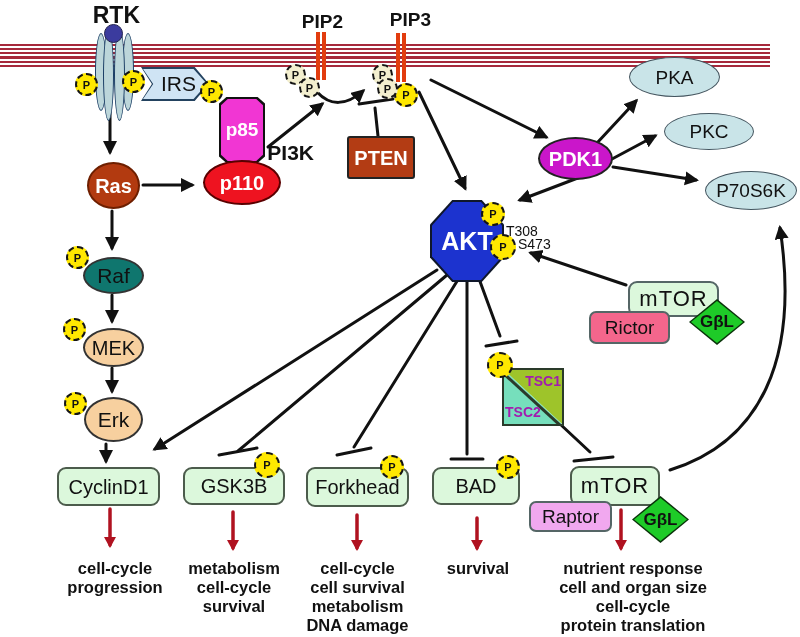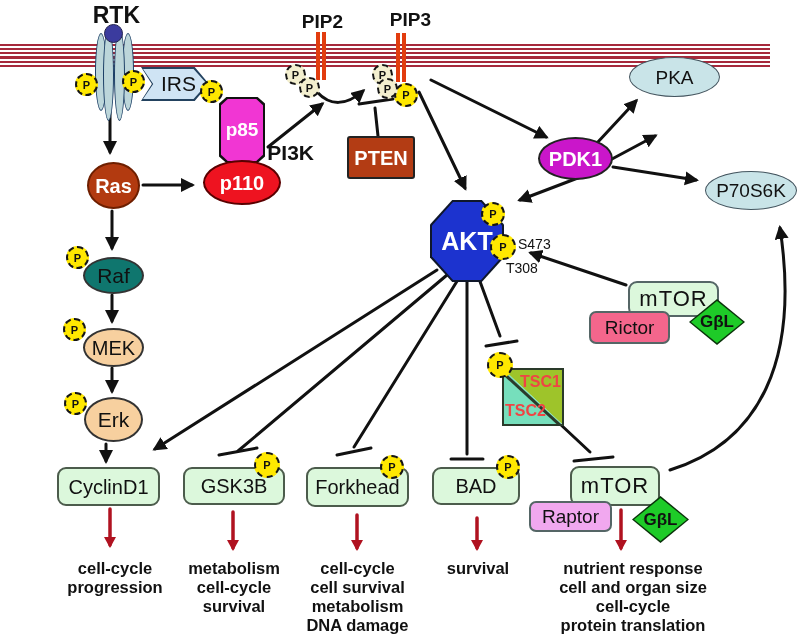--- a/index.html
+++ b/index.html
@@ -32,21 +32,21 @@
   .diam{clip-path:polygon(50% 0,100% 50%,50% 100%,0 50%);}
   .irsShape{clip-path:polygon(0 0,79% 0,100% 50%,79% 100%,0 100%,16% 50%);}
   .p85Shape{clip-path:polygon(16% 0,84% 0,100% 10%,100% 90%,84% 100%,16% 100%,0 90%,0 10%);}
   
   .tsc{position:absolute;border:2px solid #2a3a2a;box-sizing:border-box;overflow:hidden;background:#fff;}
   .tri{position:absolute;inset:0;}
   .tsc1{clip-path:polygon(0 0,100% 0,100% 100%);background:#9ec42a;}
   .tsc2{clip-path:polygon(0 0,100% 100%,0 100%);background:#76dfbc;}
   .tscDiag{position:absolute;left:-2px;top:0;width:86px;height:3px;background:#2a3a2a;
     transform-origin:0 0;transform:rotate(42.5deg);}
-  .tscLbl{position:absolute;font-size:16px;font-weight:bold;color:#ef4444;}
+  .tscLbl{position:absolute;font-size:14px;font-weight:bold;color:#a21caf;}
   
   .outcome{position:absolute;text-align:center;font-weight:bold;font-size:16.5px;line-height:19px;color:#111;}
   .small{font-size:14px;font-weight:400;}
 </style>
 </head>
 <body>
 
 <div class="canvas">
 
   <div class="membrane"></div>
@@ -126,26 +126,27 @@
 
   <div class="box whitetx" style="left:347px;top:136px;width:68px;height:43px;background:#b33c14;border-color:#222;border-radius:3px;font-size:20px;">PTEN</div>
 
   <div class="ell whitetx" style="left:87px;top:162px;width:53px;height:47px;background:#b23a10;border-color:#6e1f00;font-size:20px;">Ras</div>
   <div class="ell" style="left:83px;top:257px;width:61px;height:37px;background:#0f766e;font-size:21px;">Raf</div>
   <div class="ell" style="left:83px;top:328px;width:61px;height:39px;background:#f7d09f;font-size:20px;">MEK</div>
   <div class="ell" style="left:84px;top:397px;width:59px;height:45px;background:#f7d09f;font-size:21px;">Erk</div>
 
   <div class="ell whitetx" style="left:538px;top:137px;width:75px;height:43px;background:#ca16ca;border-color:#222;font-size:20px;">PDK1</div>
   <div class="ell" style="left:629px;top:57px;width:91px;height:40px;background:#c9e4e8;border-width:1.5px;border-color:#44555f;font-size:19px;">PKA</div>
+  <div class="ell" style="left:664px;top:113px;width:90px;height:37px;background:#c9e4e8;border-width:1.5px;border-color:#44555f;font-size:19px;">PKC</div>
   <div class="ell" style="left:705px;top:171px;width:92px;height:39px;background:#c9e4e8;border-width:1.5px;border-color:#44555f;font-size:19px;">P70S6K</div>
 
   <div class="clipOuter octo" style="left:430px;top:200px;width:74px;height:82px;background:#0f172a;">
     <div class="clipInner octo whitetx" style="background:#1c33cf;font-size:25px;">AKT</div>
   </div>
-  <div class="lbl small" style="left:506px;top:223px;width:42px;text-align:left;margin-top:37px;">T308</div>
+  <div class="lbl small" style="left:506px;top:223px;width:42px;text-align:left;">T308</div>
   <div class="lbl small" style="left:518px;top:236px;width:42px;text-align:left;">S473</div>
 
   <div class="box" style="left:628px;top:281px;width:91px;height:36px;background:#dcf8dc;border-color:#566;font-size:22px;letter-spacing:1px;">mTOR</div>
   <div class="clipOuter diam" style="left:689px;top:299px;width:56px;height:46px;background:#0a320a;">
     <div class="clipInner diam" style="background:#1ecb28;font-size:17px;font-weight:600;">GβL</div>
   </div>
   <div class="box" style="left:589px;top:311px;width:81px;height:33px;background:#f4668c;border-color:#566;border-radius:7px;font-size:19px;">Rictor</div>
 
   <div class="tsc" style="left:502px;top:368px;width:62px;height:58px;">
     <div class="tri tsc1"></div>

